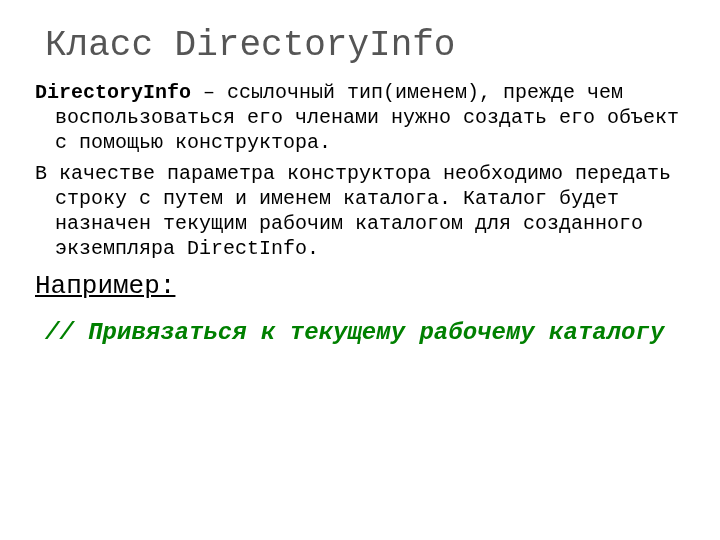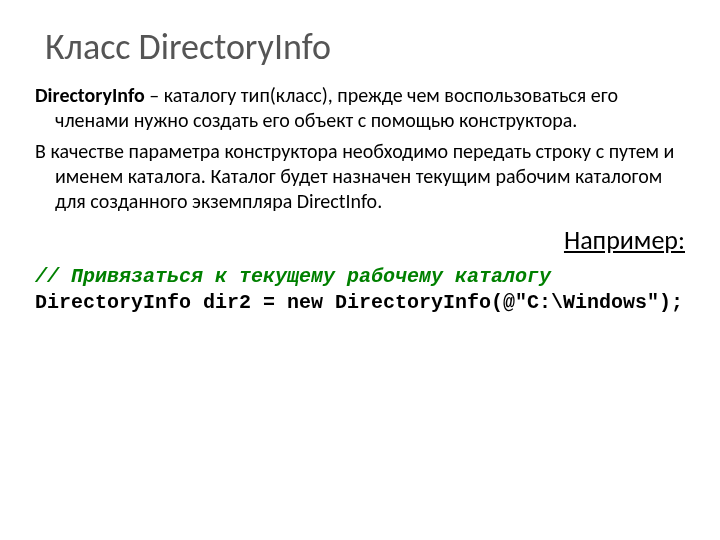--- a/index.html
+++ b/index.html
@@ -1,15 +1,15 @@
 <!DOCTYPE html>
 <html><head>
   <meta charset="utf-8">
   <style>
-    * { margin: 0; padding: 0; box-sizing: border-box; }
+    * { margin: 0; padding: 0; box-sizing: border-box; font-family: Liberation Mono, monospace; }
     body {
       width: 720px;
       height: 540px;
       background: #ffffff;
       font-family: Calibri, Arial, sans-serif;
       padding: 25px 35px 20px 35px;
       color: #000;
     }
     .title {
       font-size: 36px;
@@ -27,50 +27,49 @@
       color: #000;
     }
     .para .bold-term {
       font-weight: bold;
       margin-top: 48px;
     }
     .example-label {
       font-size: 26px;
       text-decoration: underline;
       margin-top: 10px;
-      margin-bottom: 8px;
+      margin-bottom: 16px;
       color: #000;
-      text-align: right;
     }
     .code-block {
       font-family: "Courier New", Courier, monospace;
-      font-size: 20px;
+      font-size: 24px;
       line-height: 1.3;
       font-weight: bold;
+      margin-left: 10px;
     }
     .code-comment {
       color: #008000;
       font-style: italic;
       font-weight: bold;
     }
     .code-line {
       color: #000;
       font-weight: bold;
     }
     .code-indent { padding-left: 30px; }
   </style>
 </head>
 <body>
 
 <h1 class="title">Класс DirectoryInfo</h1>
 
 <p class="para">
-  <span class="bold-term">DirectoryInfo</span><span> – каталогу тип(класс), прежде чем воспользоваться его членами нужно создать его объект с помощью конструктора.</span>
+  <span class="bold-term">DirectoryInfo</span><span> – ссылочный тип(именем), прежде чем воспользоваться его членами нужно создать его объект с помощью конструктора.</span>
 </p>
 
 <p class="para">В качестве параметра конструктора необходимо передать строку с путем и именем каталога. Каталог будет назначен текущим рабочим каталогом для созданного экземпляра DirectInfo.</p>
 
 <p class="example-label">Например:</p>
 
 <div class="code-block">
   <div class="code-comment">// Привязаться к текущему рабочему каталогу</div>
-  <div class="code-line">DirectoryInfo dir2 = new DirectoryInfo(@"C:\Windows");</div>
 </div>
 
 </body></html>

